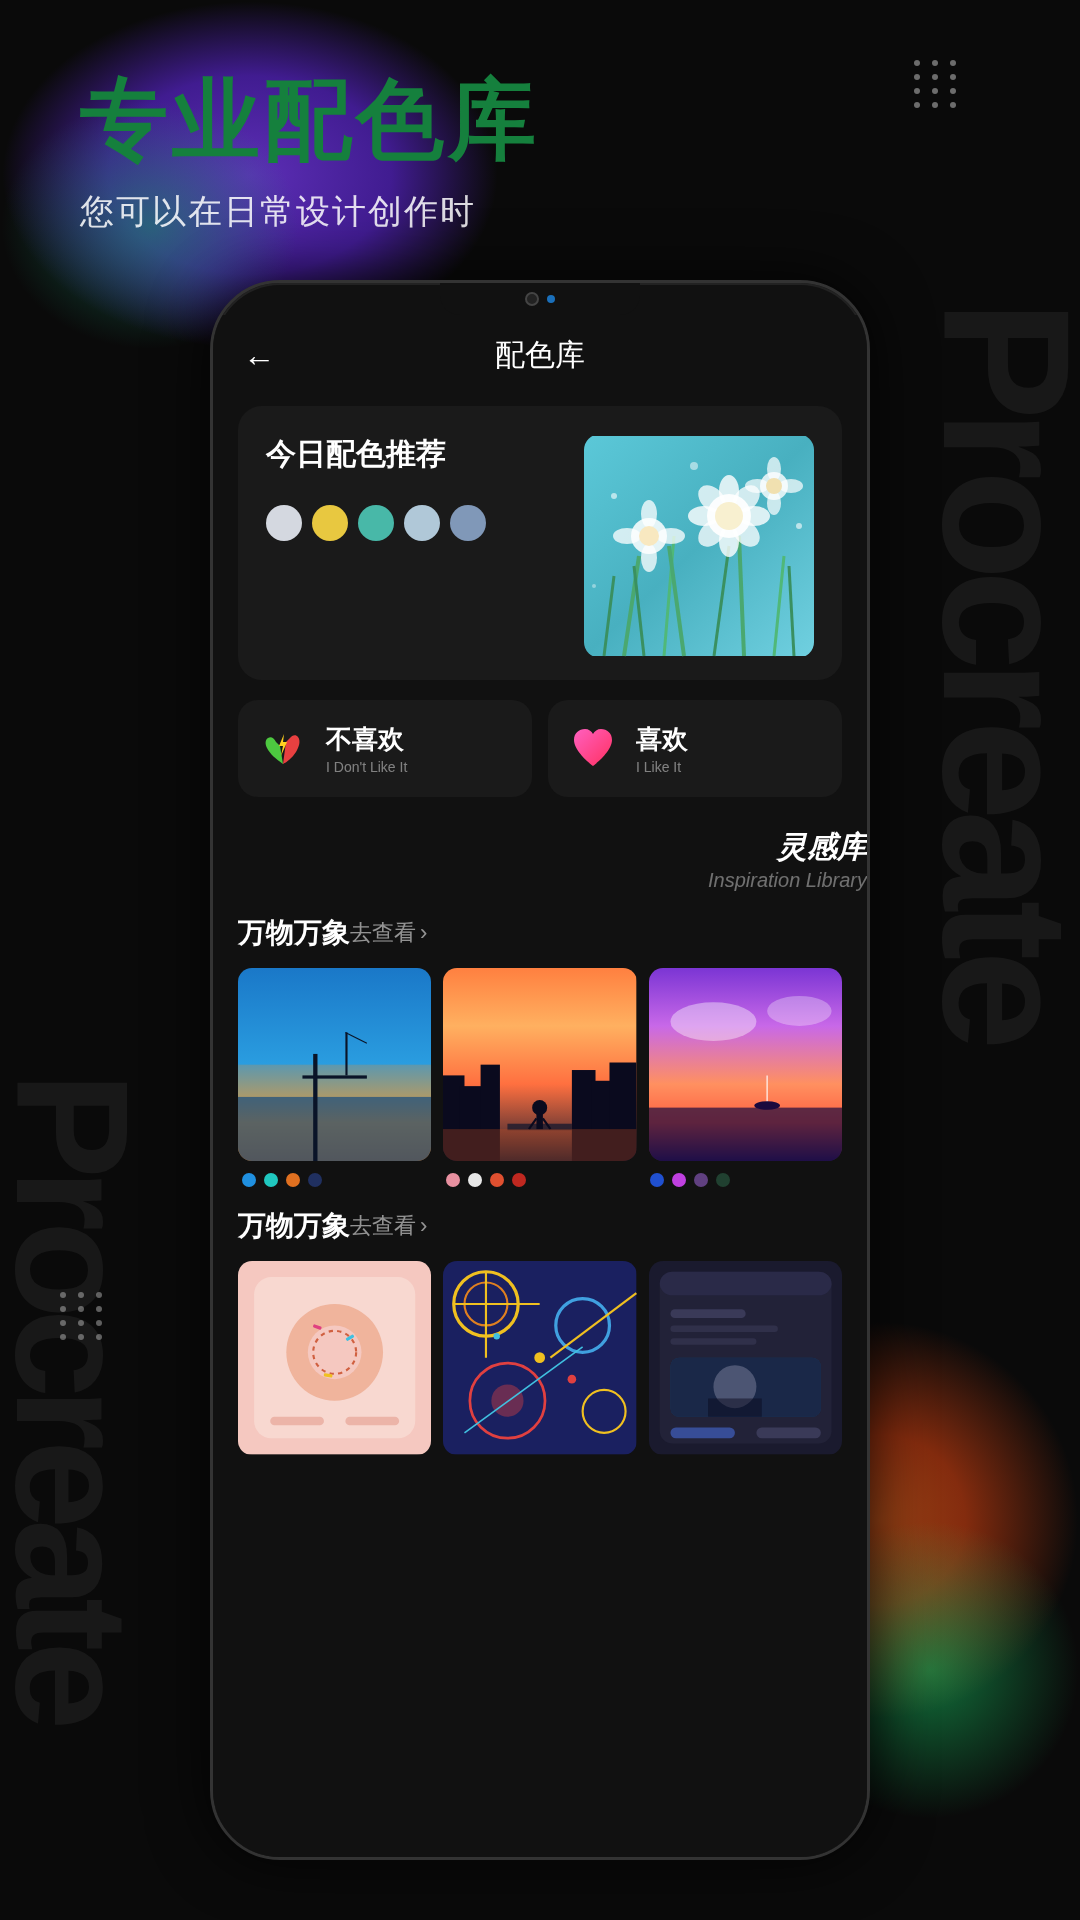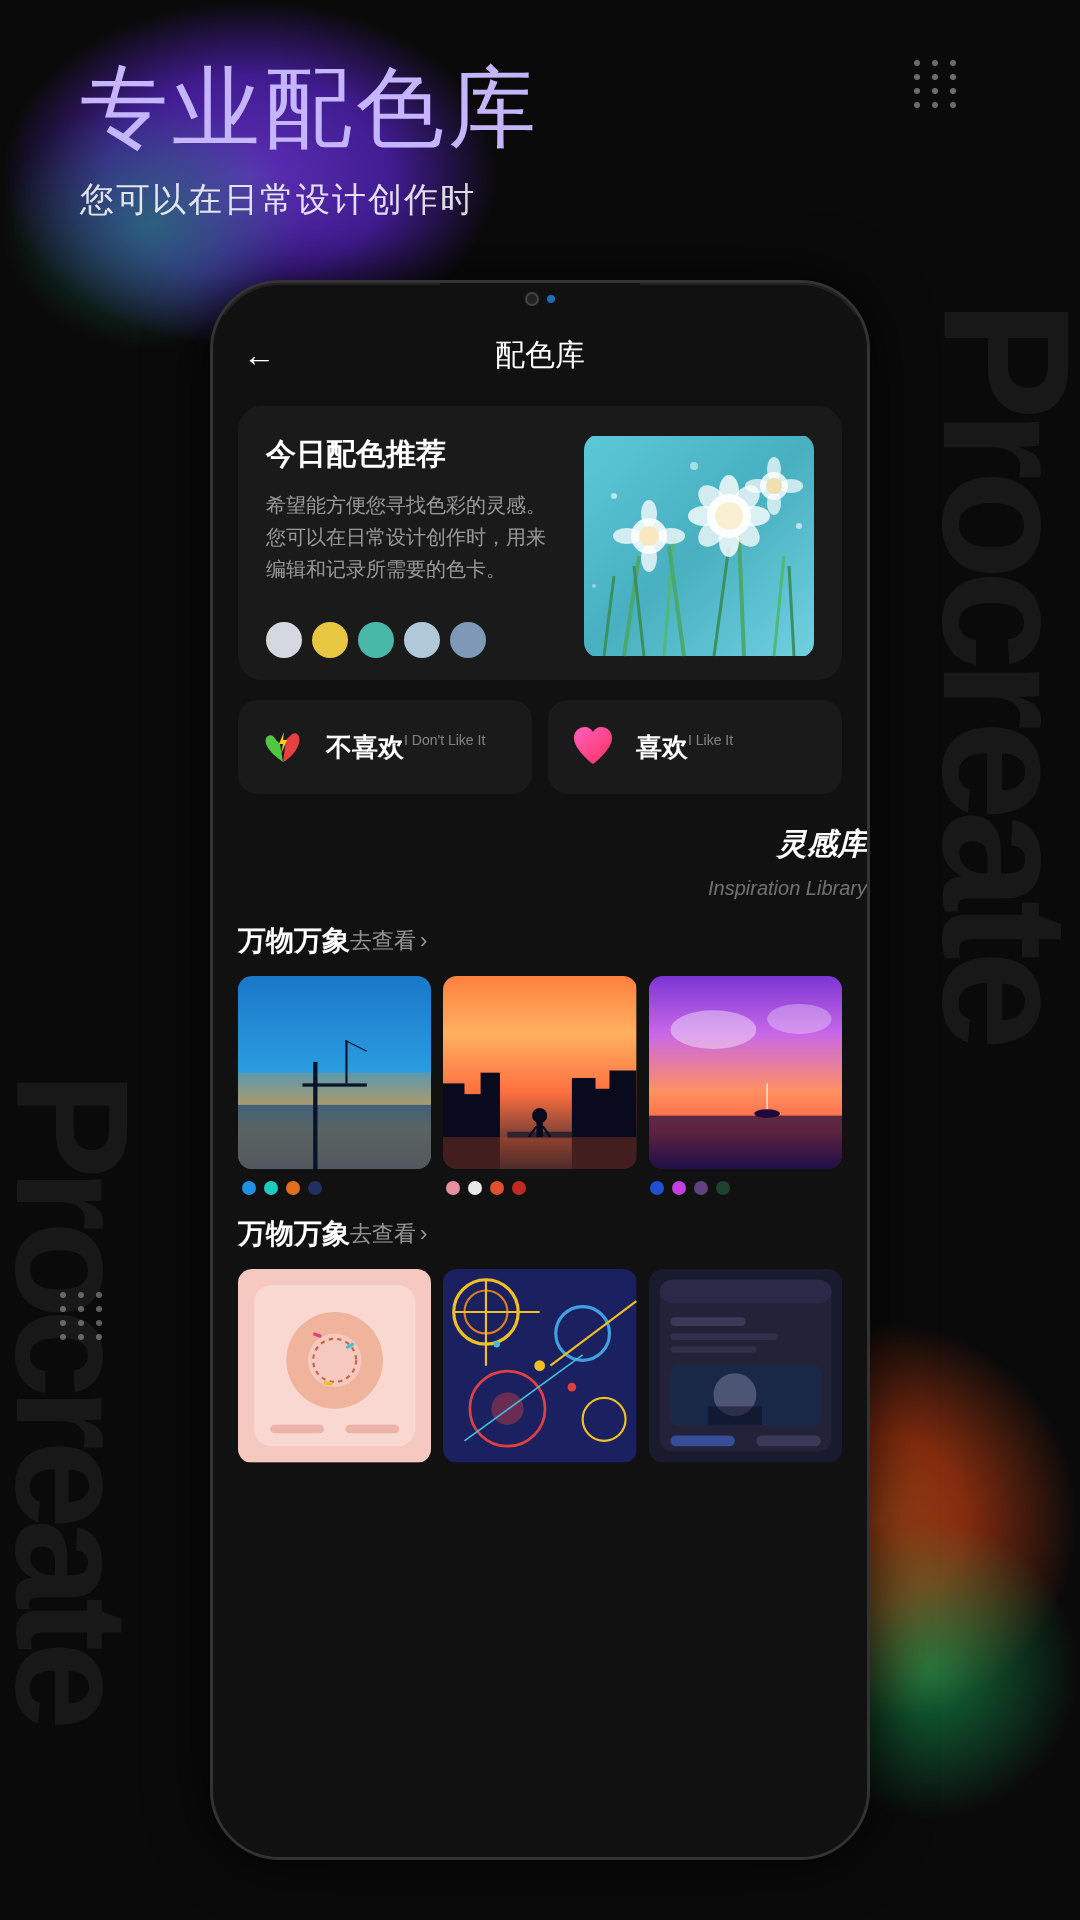--- a/index.html
+++ b/index.html
@@ -116,24 +116,25 @@
 
     
     .header-section {
       position: absolute;
       top: 60px;
       left: 80px;
       z-index: 2;
     }
     .header-title {
       font-size: 88px;
-      font-weight: 400;
-      color: #c4b5fd;
+      font-weight: 700;
+      color: #15803d;
       line-height: 1.1;
       letter-spacing: 4px;
+      margin-top: 12px;
     }
     .header-subtitle {
       font-size: 34px;
       font-weight: 400;
       color: rgba(255,255,255,0.85);
       margin-top: 20px;
       letter-spacing: 2px;
     }
 
     
@@ -301,22 +302,21 @@
       width: 50px;
       height: 50px;
       flex-shrink: 0;
       display: flex;
       align-items: center;
       justify-content: center;
       font-size: 36px;
     }
     .action-btn-content {
       display: flex;
-      flex-direction: row;
-      text-align: center;
+      flex-direction: column;
     }
     .action-btn-label {
       font-size: 26px;
       font-weight: 600;
       color: #ffffff;
     }
     .action-btn-sublabel {
       font-size: 14px;
       color: rgba(255,255,255,0.45);
       margin-top: 2px;
@@ -329,21 +329,21 @@
       font-style: italic;
     }
     .section-title {
       font-size: 30px;
       font-weight: 700;
       color: #ffffff;
     }
     .section-subtitle {
       font-size: 20px;
       color: rgba(255,255,255,0.4);
-      margin-top: 12px;
+      margin-top: 1px;
     }
 
     
     .gallery-section {
       margin: 16px 25px 0;
     }
     .gallery-header {
       display: flex;
       align-items: center;
       justify-content: flex-start;
@@ -444,21 +444,20 @@
   <div class="phone-inner">
 
     <div class="app-bar">
       <span class="app-bar-back">←</span>
       <span class="app-bar-title">配色库</span>
     </div>
 
     <div class="today-card">
       <div class="today-card-left">
         <div class="today-card-title">今日配色推荐</div>
-        <div class="today-card-desc">希望能方便您寻找色彩的灵感。您可以在日常设计创作时，用来编辑和记录所需要的色卡。</div>
         <div class="today-card-colors">
           <div class="color-dot" style="background:#d4d8e0;"></div>
           <div class="color-dot" style="background:#e8c840;"></div>
           <div class="color-dot" style="background:#48b8a8;"></div>
           <div class="color-dot" style="background:#b0c8d8;"></div>
           <div class="color-dot" style="background:#8098b8;"></div>
         </div>
       </div>
       <div class="today-card-image">
         <svg class="flower-img" viewBox="0 0 230 220" xmlns="http://www.w3.org/2000/svg">

